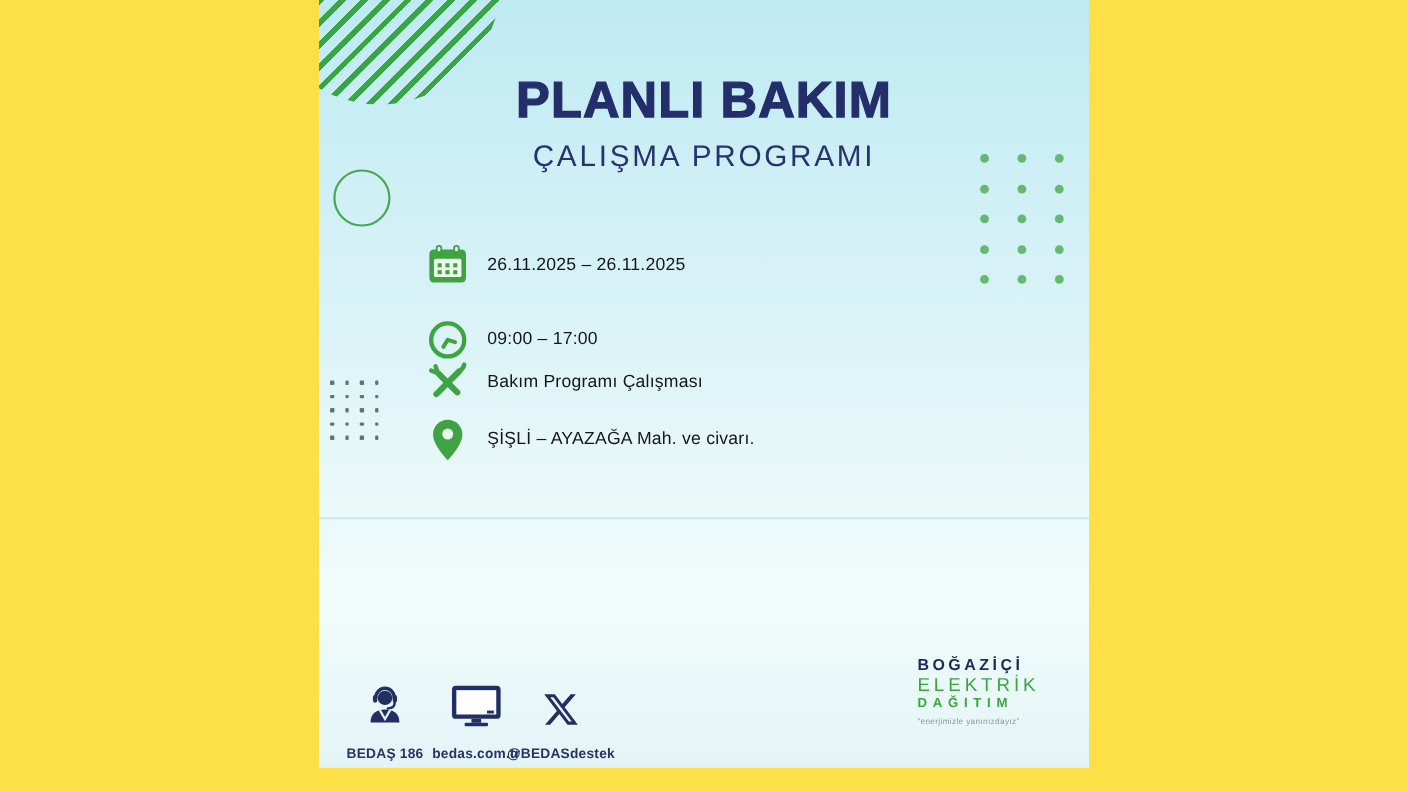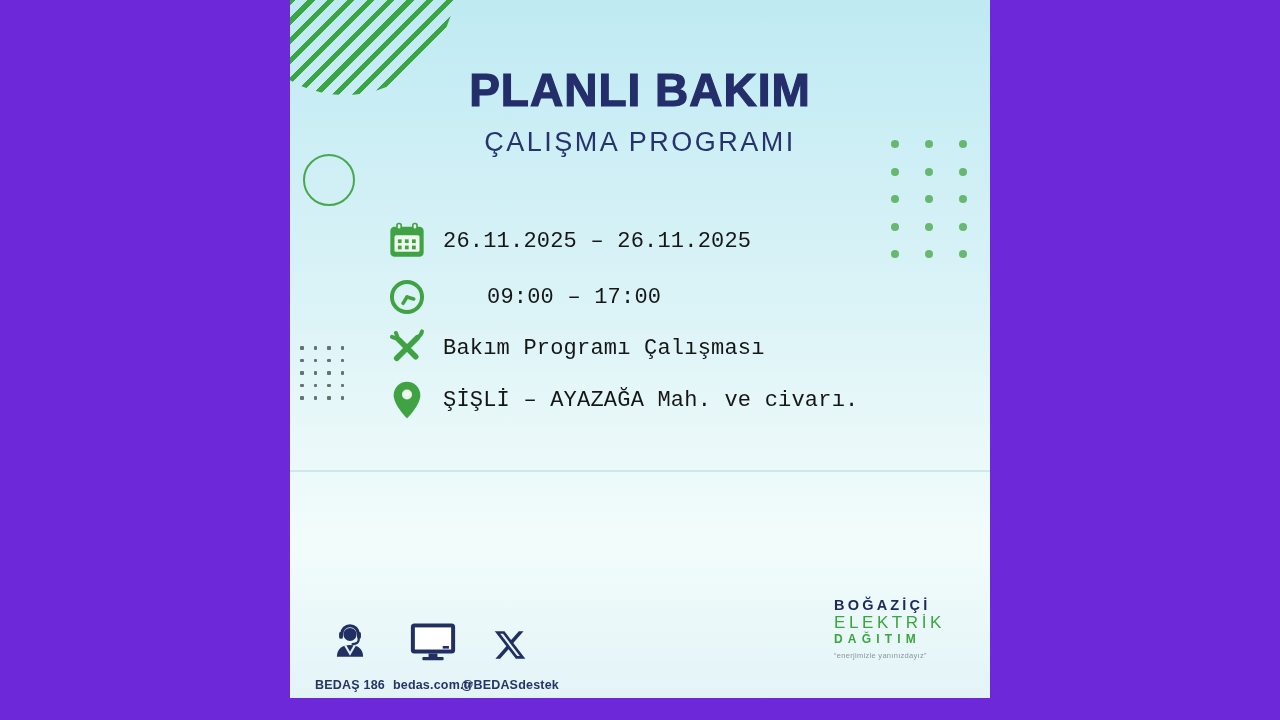--- a/index.html
+++ b/index.html
@@ -1,17 +1,17 @@
 <!DOCTYPE html>
 <html><head>
 <meta charset="utf-8">
 <style>
   * { margin:0; padding:0; box-sizing:border-box; }
   body { width:1280px; height:720px; background:#ffffff; font-family:"Liberation Sans", sans-serif; overflow:hidden; }
-  .canvas { position:relative; width:1280px; height:720px; background:#6d28d9; }
+  .canvas { position:relative; width:1280px; height:720px; background:#fde047; }
   .card {
     position:absolute; left:290px; top:0; width:700px; height:698px; overflow:hidden;
     background:linear-gradient(180deg,#bfeaf2 0%,#cbeef5 18%,#daf3f7 42%,#e9f8f9 62%,#f2fcfb 78%,#e3f4f7 100%);
   }
   
   .stripes {
     position:absolute; left:-55px; top:-125px; width:220px; height:220px; border-radius:50%;
     background:repeating-linear-gradient(135deg,#3aa544 0 5px,transparent 5px 14px);
   }
   .circle-outline {
@@ -28,22 +28,22 @@
 
   
   .titles { position:absolute; left:0; top:64px; width:100%; text-align:center; color:#232e6b; }
   .title { font-size:46px; font-weight:900; letter-spacing:1px; line-height:52px;
     -webkit-text-stroke:1.2px #232e6b; }
   .subtitle { font-size:27px; font-weight:500; letter-spacing:2.5px; line-height:40px; margin-top:6px; color:#27336e; }
 
   
   .info-row { position:absolute; left:97px; height:44px; display:flex; align-items:center; }
   .info-row .ic { width:40px; height:44px; display:flex; align-items:center; justify-content:center; margin-right:16px; flex:none; }
-  .info-row .txt { font-size:22px; color:#161616; letter-spacing:.2px; white-space:nowrap;font-family:Liberation Mono, monospace; }
-  .row-0 { top:219px; } .row-1 { top:275px;gap:44px; } .row-2 { top:326px; } .row-3 { top:378px; }
+  .info-row .txt { font-size:16px; color:#161616; letter-spacing:.2px; white-space:nowrap; }
+  .row-0 { top:219px; } .row-1 { top:287px; } .row-2 { top:326px; } .row-3 { top:378px; }
 
   
   .contact { position:absolute; top:616px; text-align:center; }
   .contact .cic { height:46px; display:flex; align-items:flex-end; justify-content:center; }
   .contact .clabel { margin-top:16px; font-size:12.5px; font-weight:700; color:#273468; letter-spacing:.2px; }
   .contact-0 { left:18px;  width:84px; }
   .contact-1 { left:98px;  width:90px; }
   .contact-2 { left:168px; width:104px; }
 
   

